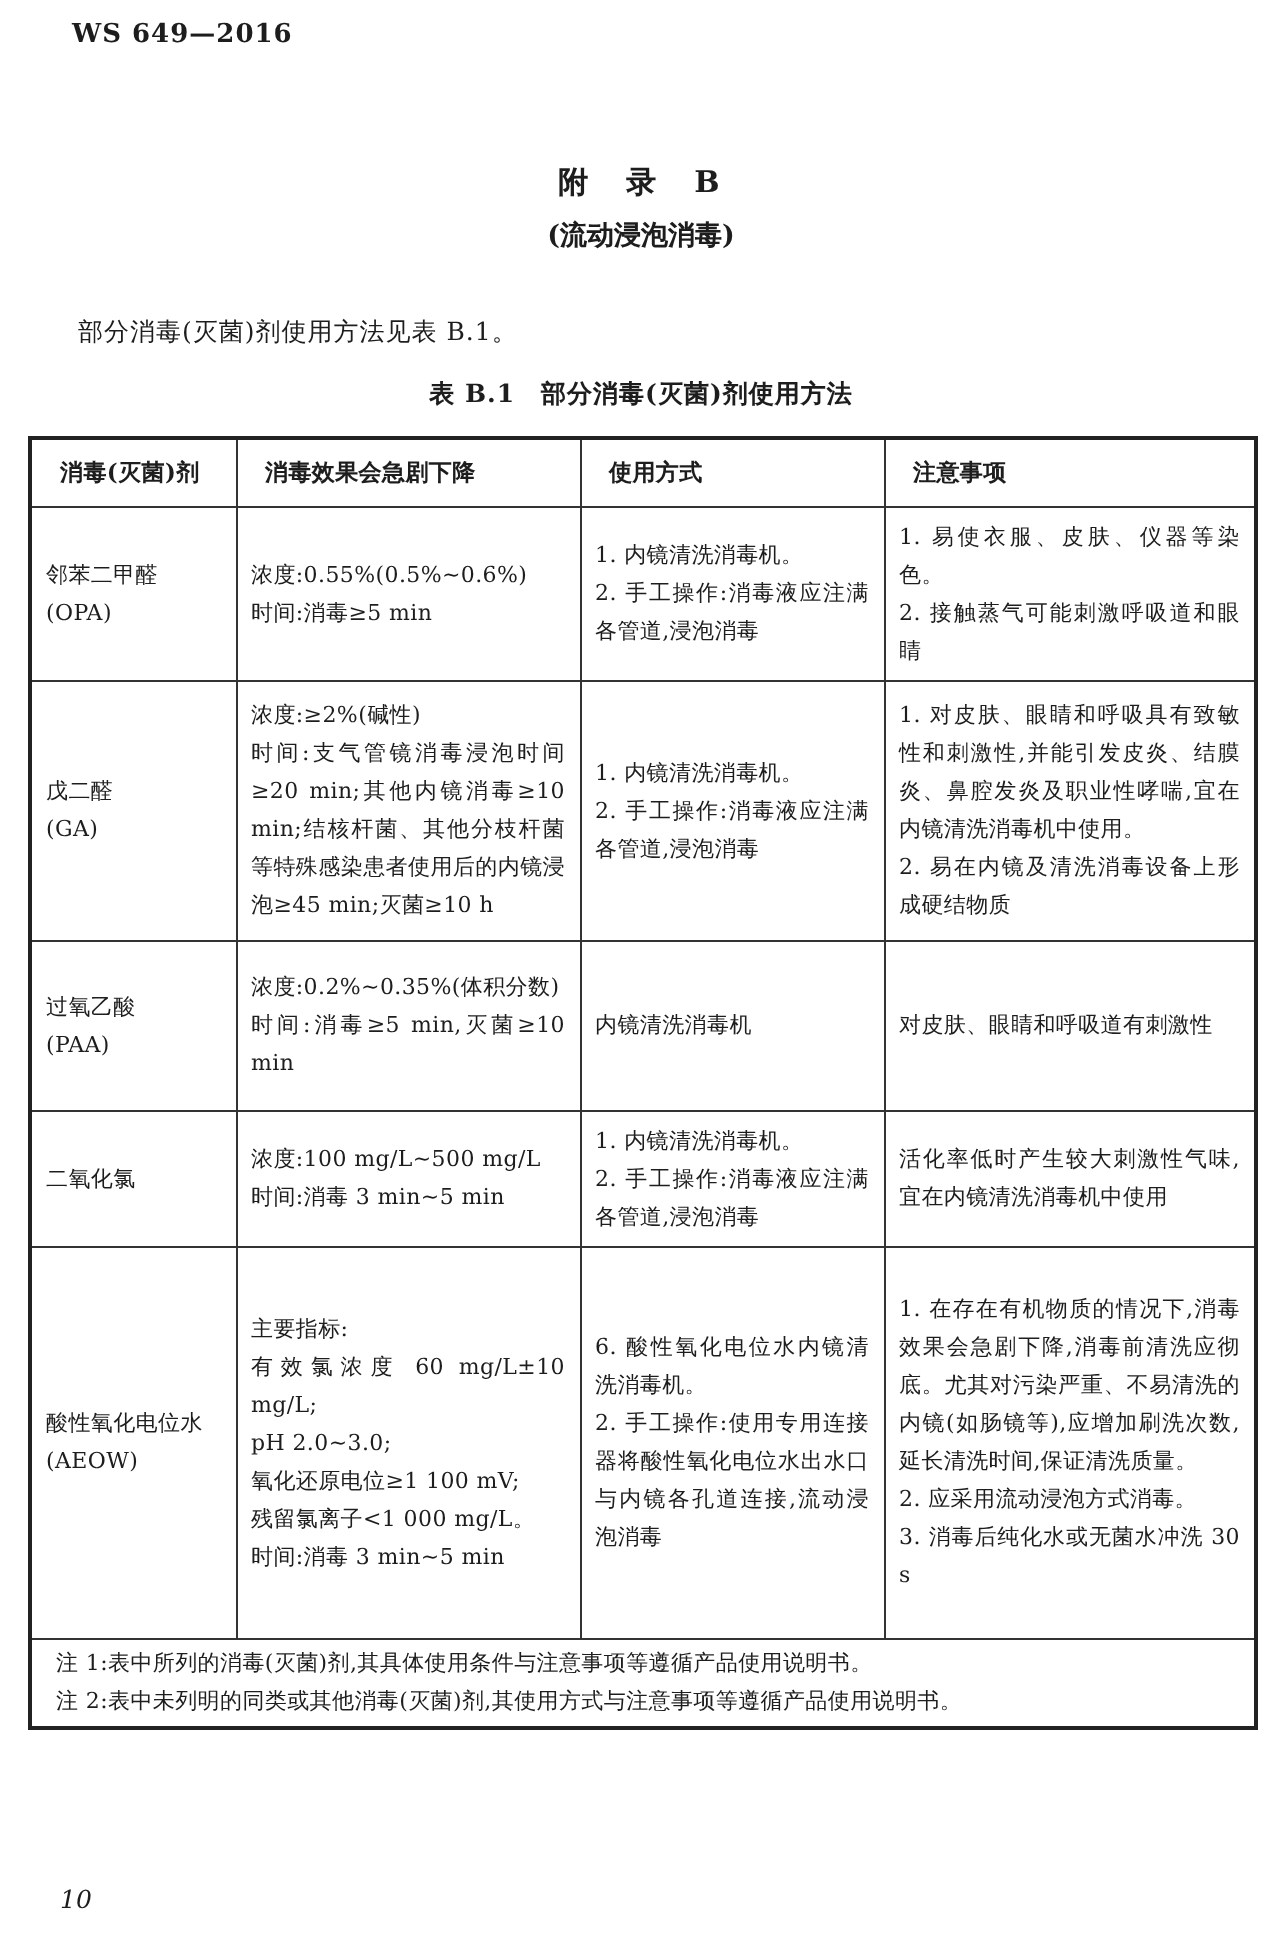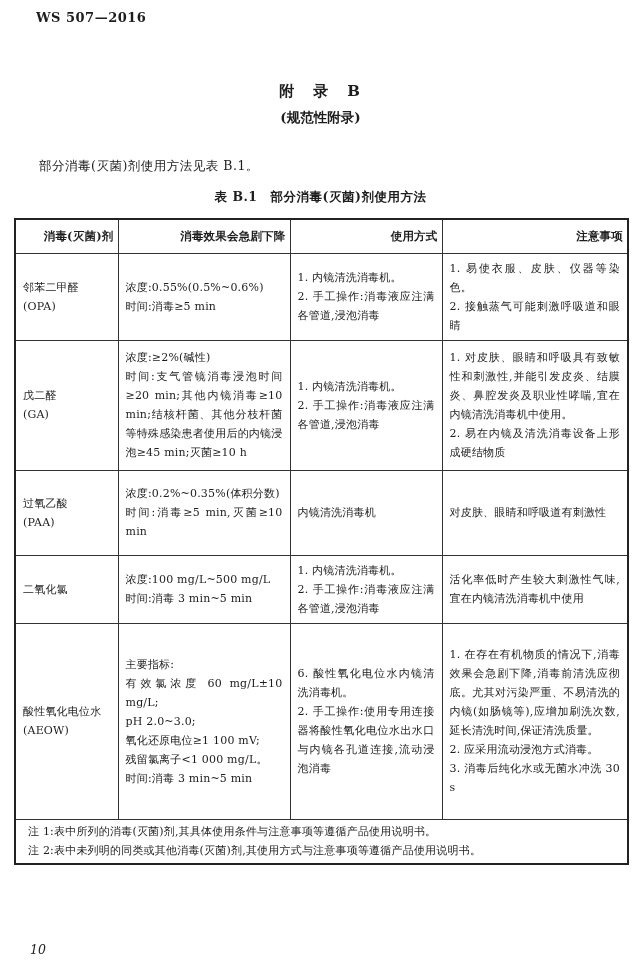--- a/index.html
+++ b/index.html
@@ -38,46 +38,46 @@
   col.c2 { width:172px; }
   col.c3 { width:152px; }
   col.c4 { width:186px; }
   th, td {
     border:1px solid #333;
     vertical-align:middle;
     padding:5px 7px;
     font-size:11px; line-height:19px;
     letter-spacing:0.2px;
   }
-  th { font-weight:bold; text-align:right; font-size:11.5px; height:34px; padding:4px 4px; }
+  th { font-weight:bold; text-align:left; font-size:11.5px; height:34px; padding:4px 14px; }
   tbody tr:nth-child(1) { height:73px; }
   tbody tr:nth-child(2) { height:130px; }
   tbody tr:nth-child(3) { height:85px; }
   tbody tr:nth-child(4) { height:67px; }
   tbody tr:nth-child(5) { height:196px; }
   .cell-line { text-align:justify; }
   td.col-name .cell-line { text-align:left; }
   td.footnotes { height:45px; padding:0 12px; }
   .footnote-line { font-size:11px; line-height:19px; text-align:left; }
   .page-number {
     position:absolute; top:942px; left:30px;
     font-size:12.5px;
     font-style:italic;
   }
 </style>
 </head>
 <body>
 
 <div class="page">
 
-  <div class="doc-number">WS 507—2016</div>
+  <div class="doc-number">WS 649—2016</div>
 
   <div class="title-block">
     <div class="appendix-title">附　录　B</div>
-    <div class="appendix-subtitle">(规范性附录)</div>
+    <div class="appendix-subtitle">(流动浸泡消毒)</div>
   </div>
 
   <div class="intro">部分消毒(灭菌)剂使用方法见表 B.1。</div>
 
   <div class="table-caption">表 B.1　部分消毒(灭菌)剂使用方法</div>
 
   <div class="tbl-wrap">
     <table>
       <colgroup>
         <col class="c1">

